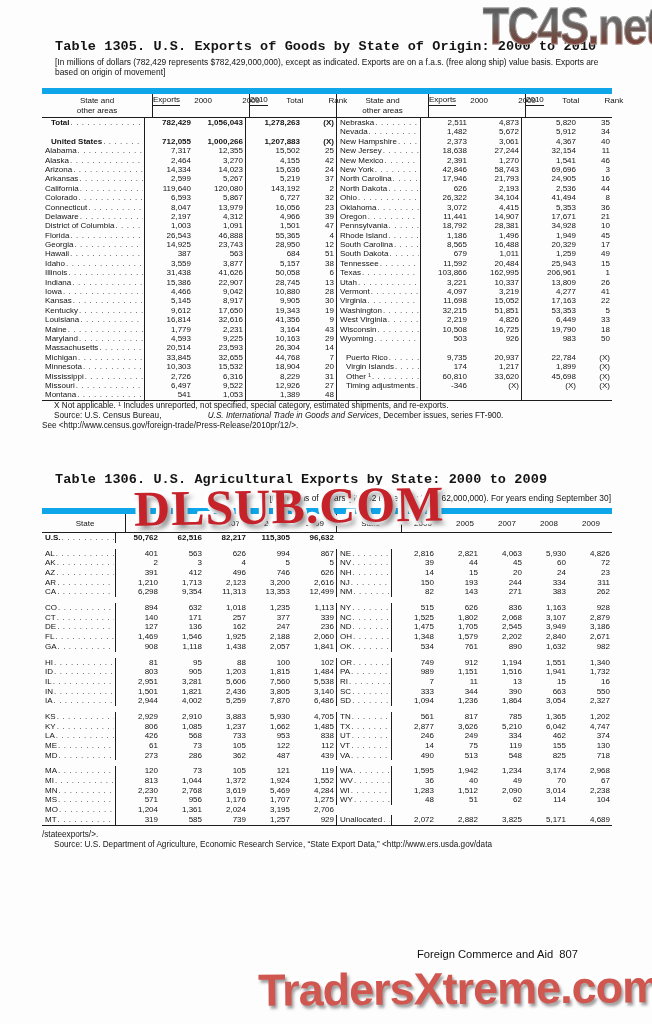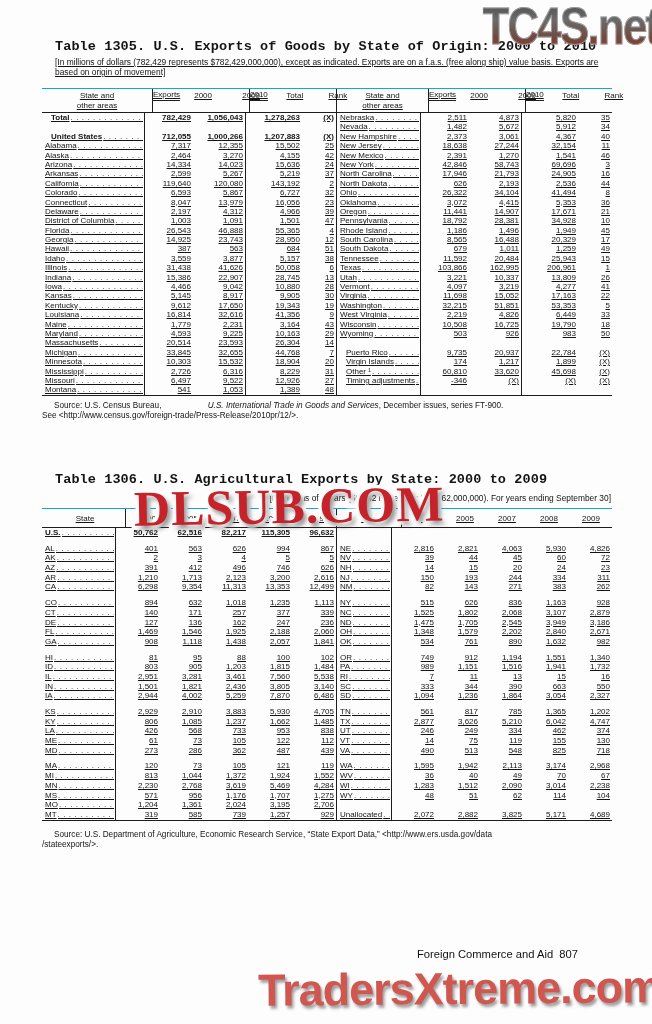--- a/index.html
+++ b/index.html
@@ -6,26 +6,26 @@
   body{width:652px;height:1024px;position:relative;overflow:hidden;background:#fdfdfd;
        font-family:"Liberation Sans",sans-serif;color:#141414;}
   .page{position:absolute;inset:0;}
 
   
   .title{position:absolute;left:55px;font-family:Liberation Mono, monospace;font-weight:bold;
          font-size:13.5px;letter-spacing:.1px;white-space:nowrap;text-align:right;}
   .t1{top:39px;}
   .t2{top:472px;}
   .note{position:absolute;left:55px;font-size:8.4px;line-height:10px;width:552px;}
-  .n1{top:57px;text-decoration:underline;}
+  .n1{top:57px;}
   .n2{top:493px;width:556px;text-align:right;}
 
   
-  .tbl{position:absolute;left:42px;width:570px;border-top:1px solid #0ea5e9;
-       border-bottom:1.6px solid #1d1d1d;font-size:8px;text-decoration:underline;}
+  .tbl{position:absolute;left:42px;width:570px;border-top:6px solid #0ea5e9;
+       border-bottom:1.6px solid #1d1d1d;font-size:8px;}
   .half{display:flex;flex:none;min-width:0;}
   .hl{width:294px;}
   .hr{width:275px;border-left:1px solid #1d1d1d;}
   .lblcell{flex:1 1 0;min-width:0;display:flex;overflow:hidden;border-right:1px solid #1d1d1d;
            padding-left:3px;white-space:nowrap;align-items:baseline;}
   .lbl{flex:none;}
   .dots{flex:1 1 0;overflow:hidden;letter-spacing:.6px;margin:0 1px 0 1px;color:#1d1d1d;font-weight:normal;}
   .num{flex:none;text-align:right;padding-right:2px;}
   .trow{display:flex;height:9.4px;line-height:9.4px;}
   .bold{font-weight:bold;}
@@ -47,21 +47,21 @@
   .hgt{text-align:center;line-height:11px;height:11px;border-bottom:1px solid #1d1d1d;}
   .hyears{display:flex;line-height:11px;height:12px;align-items:center;}
   .hyc0{width:46px;text-align:center;}
   .hyc1{width:50px;text-align:center;}
   .hyc2{width:54px;text-align:center;}
   .hyc3{width:32px;text-align:center;}
 
   
   .t6{top:508px;}
   .t6 .num{width:42px;}
-  .t6 .trow{height:9.7px;line-height:9.7px;}
+  .t6 .trow{height:9.7px;line-height:9.7px;align-items:flex-end;}
   .t6 .trow.gap{height:6px;}
   .thead6{display:flex;height:18px;border-bottom:1px solid #1d1d1d;}
   .thead6 .half{height:18px;align-items:center;}
   .hstate6{justify-content:center;align-self:stretch;align-items:center;}
   .hy6{width:42px;flex:none;text-align:center;}
 
   
   .foot{position:absolute;left:42px;width:572px;font-size:8.2px;line-height:10px;}
   .f1{top:401px;}
   .s2{top:830px;}
@@ -788,20 +788,21 @@
             <div class="num c0"></div>
             <div class="num c1"></div>
             <div class="num c2"></div>
             <div class="num c3"></div>
           </div>
         </div>
       </div>
   </div>
 
   <div class="foot f1">
+    <div class="fnline ind1">X Not applicable. ¹ Includes unreported, not specified, special category, estimated  shipments, and re-exports.</div>
     <div class="fnline ind1">
       <span>Source: U.S. Census Bureau, </span><span class="it">U.S. International Trade in Goods and Services</span><span>, December issues, series FT-900.</span>
     </div>
     <div class="fnline">See &lt;http://www.census.gov/foreign-trade/Press-Release/2010pr/12/&gt;.</div>
   </div>
 
   <div class="title t2">Table 1306. U.S. Agricultural Exports by State: 2000 to 2009</div>
   <div class="note n2">[In millions of dollars (50,762 represents $50,762,000,000). For years ending September 30]</div>
 
   <div class="tbl t6">
@@ -1188,21 +1189,21 @@
           </div>
         </div>
         <div class="trow">
           <div class="half hl">
             <div class="lblcell">
               <span class="lbl">IL</span>
               <span class="dots">. . . . . . . . . . . . . . . . . . . . . . . . . . . . . . . . . . . . . . . . . . . . . . . . . . . . . . . . . . . . . . . . . . . . . . . .</span>
             </div>
             <div class="num c0">2,951</div>
             <div class="num c1">3,281</div>
-            <div class="num c2">3,461</div>
+            <div class="num c2">5,606</div>
             <div class="num c3">7,560</div>
             <div class="num c4">5,538</div>
           </div>
           <div class="half hr">
             <div class="lblcell">
               <span class="lbl">RI</span>
               <span class="dots">. . . . . . . . . . . . . . . . . . . . . . . . . . . . . . . . . . . . . . . . . . . . . . . . . . . . . . . . . . . . . . . . . . . . . . . .</span>
             </div>
             <div class="num c0">7</div>
             <div class="num c1">11</div>
@@ -1427,21 +1428,21 @@
             <div class="num c3">121</div>
             <div class="num c4">119</div>
           </div>
           <div class="half hr">
             <div class="lblcell">
               <span class="lbl">WA</span>
               <span class="dots">. . . . . . . . . . . . . . . . . . . . . . . . . . . . . . . . . . . . . . . . . . . . . . . . . . . . . . . . . . . . . . . . . . . . . . . .</span>
             </div>
             <div class="num c0">1,595</div>
             <div class="num c1">1,942</div>
-            <div class="num c2">2,113</div>
+            <div class="num c2">1,234</div>
             <div class="num c3">3,174</div>
             <div class="num c4">2,968</div>
           </div>
         </div>
         <div class="trow">
           <div class="half hl">
             <div class="lblcell">
               <span class="lbl">MI</span>
               <span class="dots">. . . . . . . . . . . . . . . . . . . . . . . . . . . . . . . . . . . . . . . . . . . . . . . . . . . . . . . . . . . . . . . . . . . . . . . .</span>
             </div>
@@ -1553,22 +1554,22 @@
             <div class="num c1">2,882</div>
             <div class="num c2">3,825</div>
             <div class="num c3">5,171</div>
             <div class="num c4">4,689</div>
           </div>
         </div>
       </div>
   </div>
 
   <div class="foot s2">
+    <div class="fnline">/stateexports/&gt;.</div>
     <div class="fnline ind1">Source: U.S. Department of Agriculture, Economic Research Service, “State Export Data,” &lt;http://www.ers.usda.gov/data</div>
-    <div class="fnline">/stateexports/&gt;.</div>
   </div>
 
   <div class="runhead">Foreign Commerce and Aid  807</div>
 
   <div class="wm-top">TC4S.net</div>
   <div class="wm-mid">DLSUB.COM</div>
   <div class="wm-bot">TradersXtreme.com</div>
 
 </div>
 

